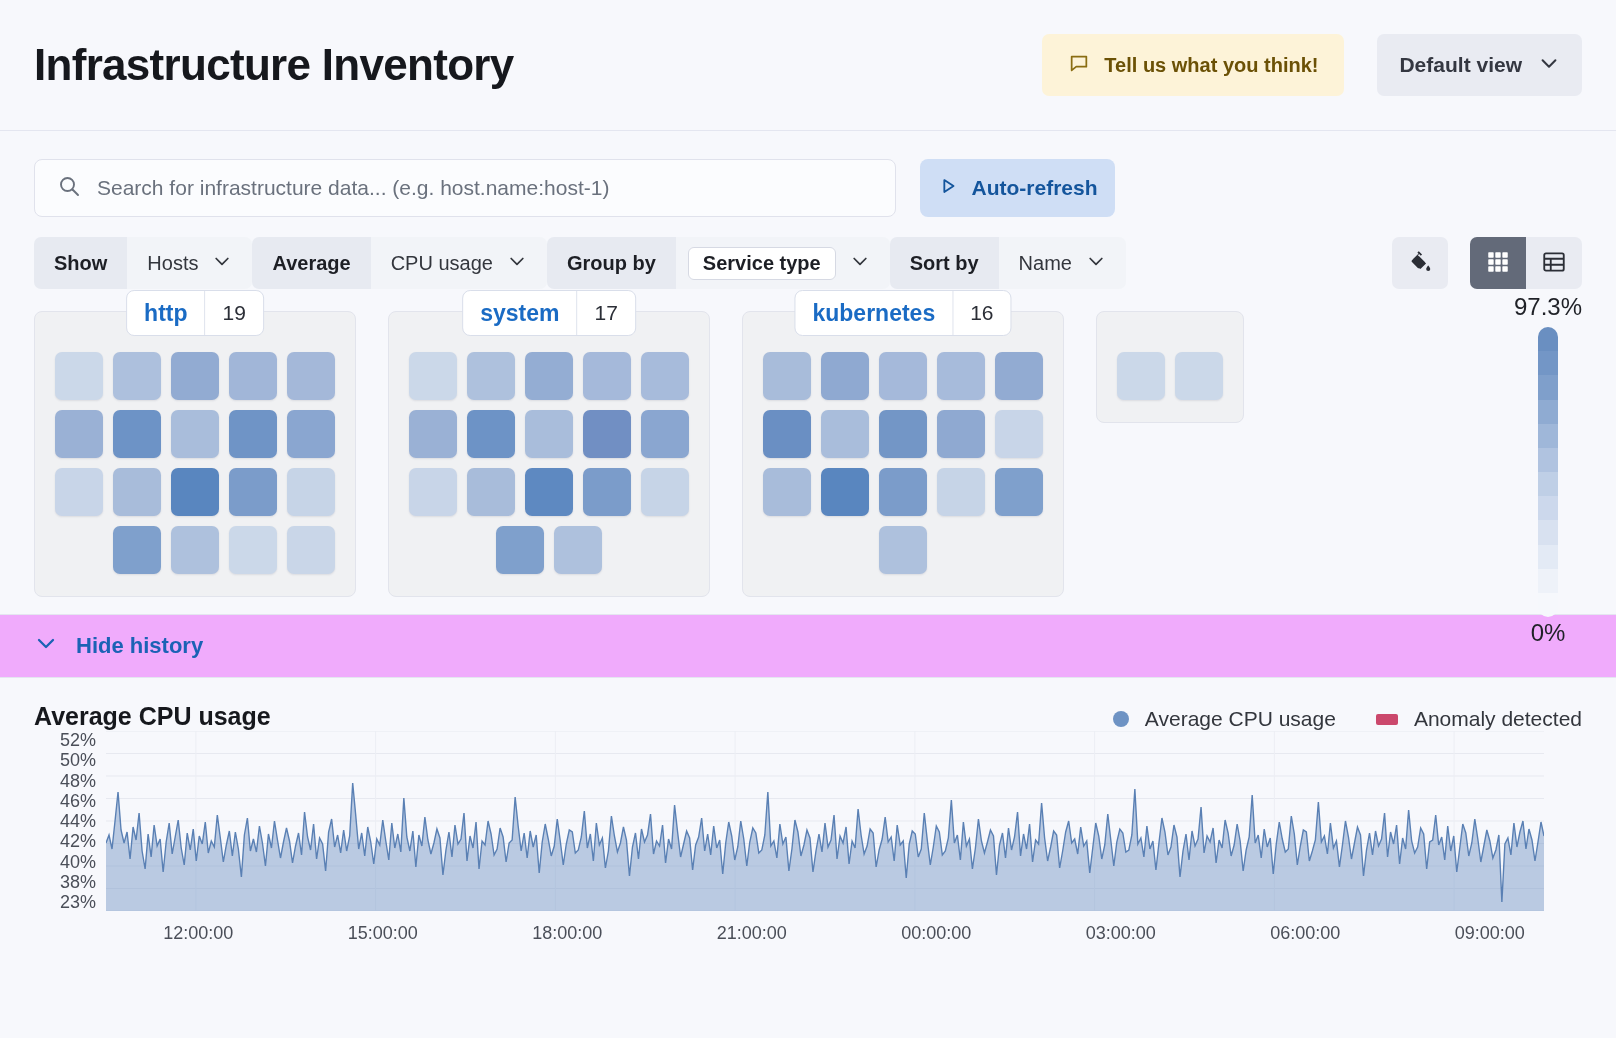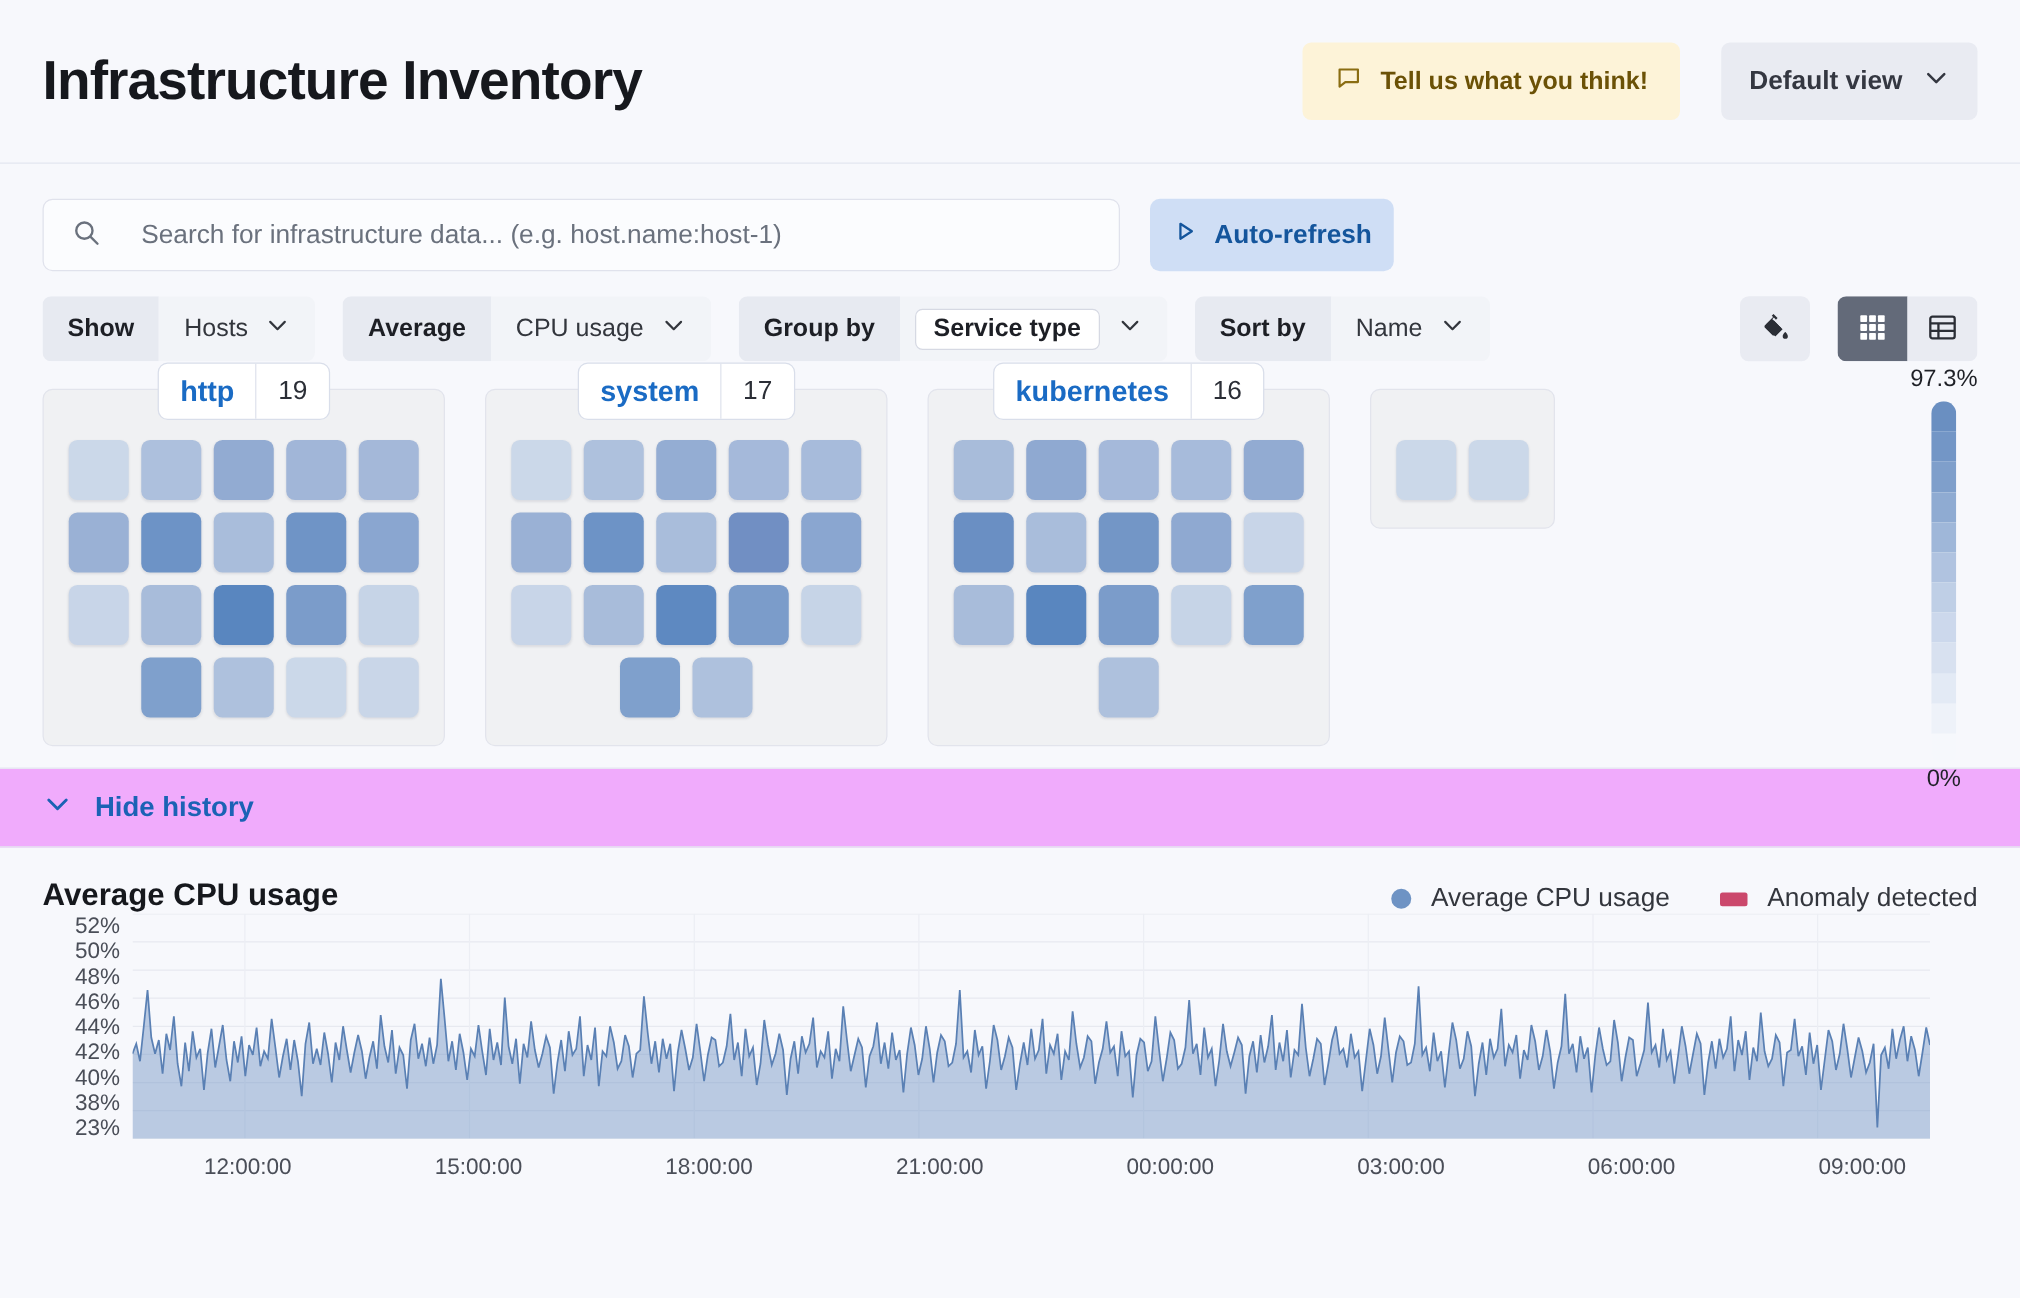--- a/index.html
+++ b/index.html
@@ -45,40 +45,40 @@
     font-family: inherit;
   }
 
   
   .toolbar { padding: 28px 34px 0 34px; }
   .search-row { display: flex; align-items: center; gap: 24px; }
   .search-box {
     flex: 1 1 auto; height: 58px;
     background: #fbfcfe; border: 1px solid #e0e2ec;
     border-radius: 8px;
-    display: flex; align-items: center; gap: 32px;
+    display: flex; align-items: center; gap: 16px;
     padding: 0 22px; max-width: 862px;
   }
   .search-placeholder { color: #6a717d; font-size: 21px; }
   .date-box {
     width: 400px; height: 58px;
     background: #fbfcfe; border: 1px solid #e0e2ec; border-radius: 8px;
     display: flex; align-items: center; gap: 16px; padding: 0 22px;
     color: #24262b; font-size: 21px;
   }
   .autorefresh-btn {
     width: 195px; height: 58px;
     background: #cfdef5; border: none; border-radius: 8px;
     display: flex; align-items: center; justify-content: center; gap: 12px;
     color: #14559c; font-size: 21px; font-weight: 700; cursor: pointer;
     font-family: inherit;
   }
 
   .filter-row {
-    display: flex; align-items: center; gap: 22px;
+    display: flex; align-items: center; 
     margin-top: 20px; height: 52px;
   }
   .filter-group {
     display: flex; align-items: stretch; height: 52px;
     border-radius: 7px; overflow: hidden;
   }
   .filter-label {
     background: #e7eaf1; color: #1d1f25;
     display: flex; align-items: center; padding: 0 20px;
     font-size: 20px; font-weight: 700;
@@ -144,21 +144,21 @@
     width: 48px; height: 48px; border-radius: 7px;
     box-shadow: 0 1px 2px rgba(30,40,70,0.10);
     cursor: pointer;
   }
 
   .legend-bar-wrap {
     position: absolute; right: 34px; top: 4px;
     display: flex; flex-direction: column; align-items: center;
   }
   .legend-top-label, .legend-bottom-label {
-    font-size: 19px; color: #1f2127;
+    font-size: 24px; color: #1f2127;
   }
   .legend-bar {
     width: 20px; height: 290px; border-radius: 10px; overflow: hidden;
     display: flex; flex-direction: column; margin: 6px 0 2px 0;
   }
   .legend-step { flex: 1 1 auto; }
 
   
   .history-toggle-row {
     height: 63px; display: flex; align-items: center;

